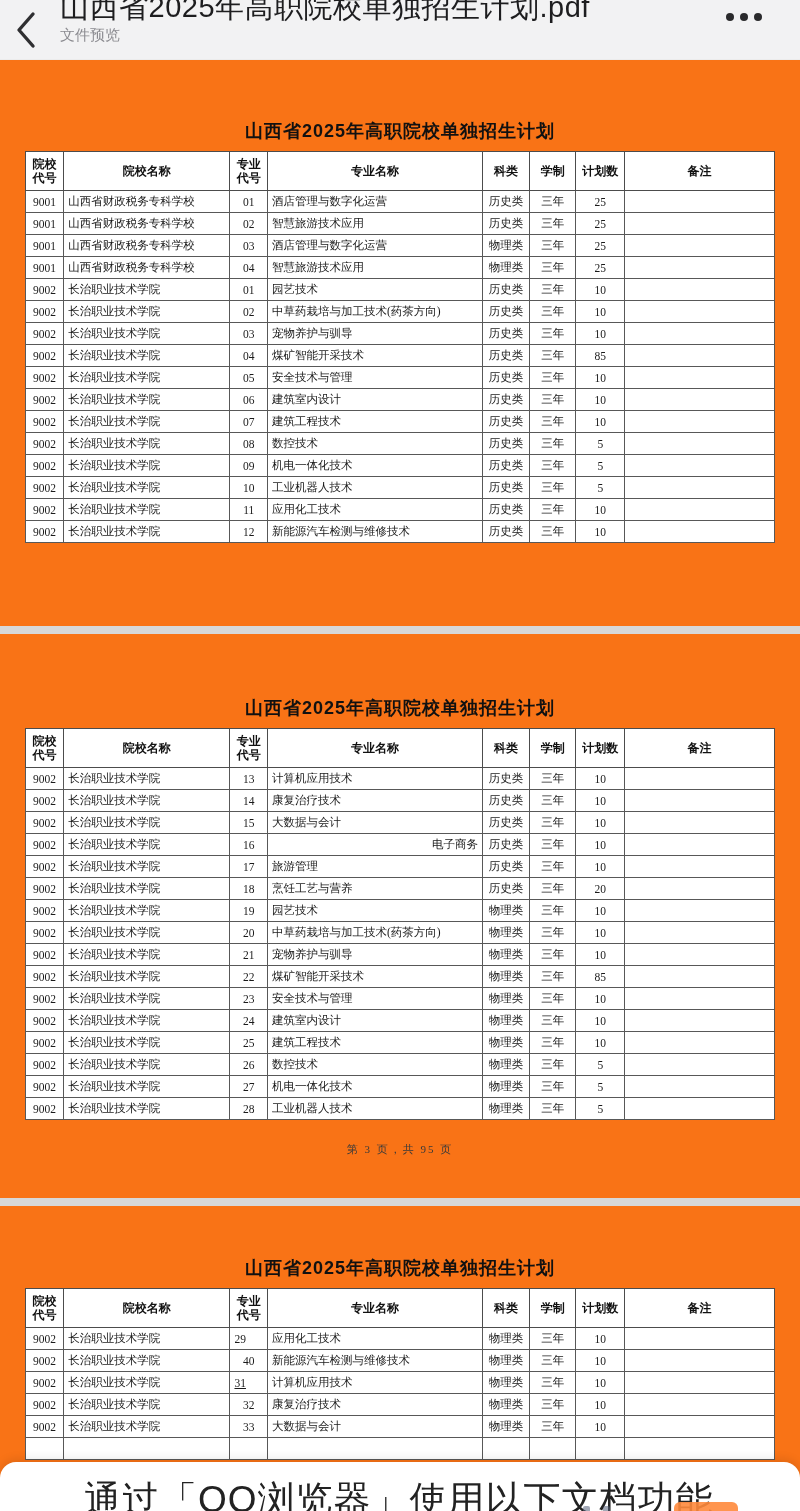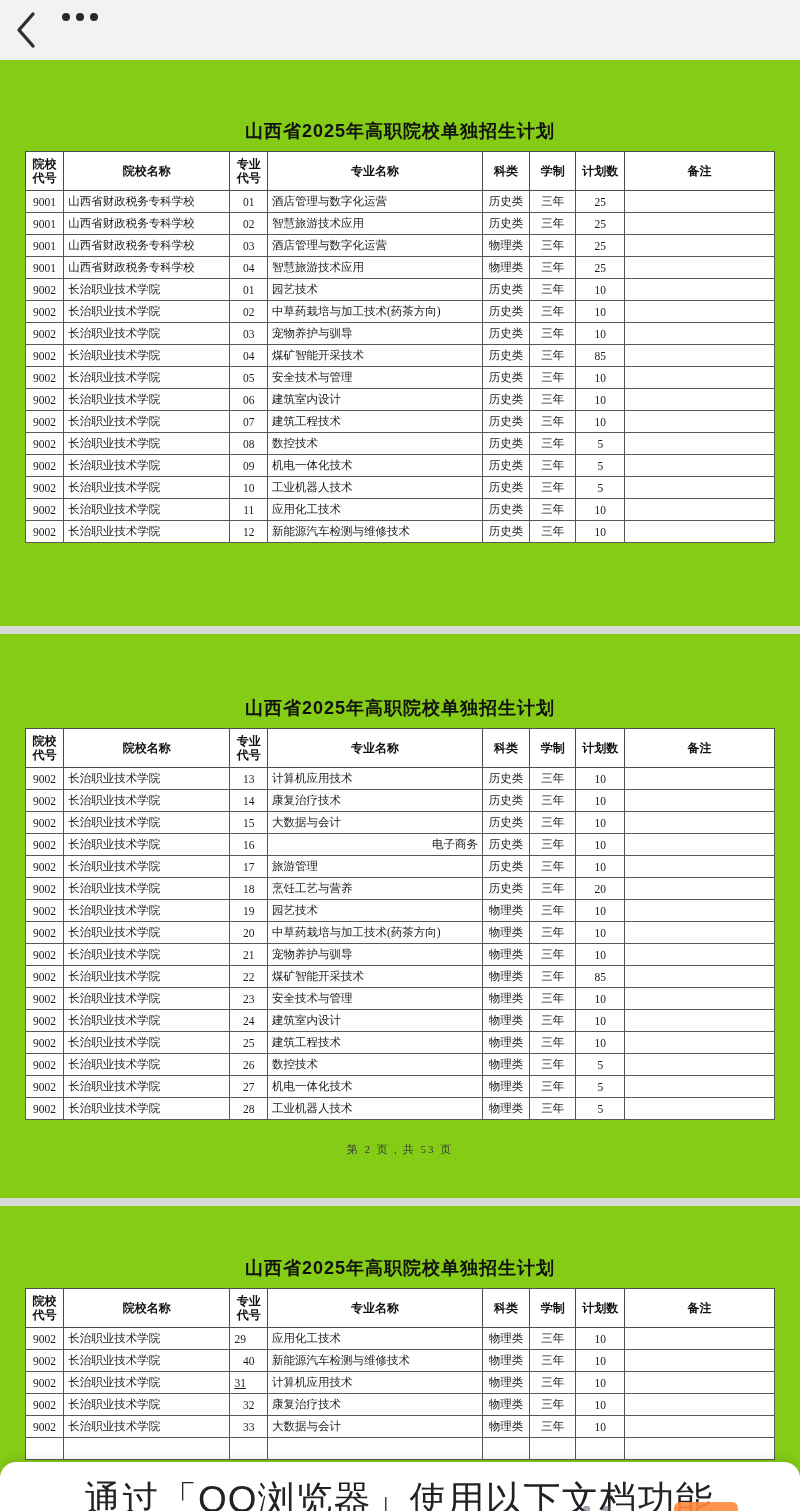--- a/index.html
+++ b/index.html
@@ -17,21 +17,21 @@
   .back-btn{width:52px;height:59px;display:flex;align-items:center;justify-content:center;flex:0 0 auto;}
   .titles{flex:1 1 auto;overflow:hidden;padding-left:8px;}
   .file-title{
     font-size:29px;line-height:34px;color:#1d1d1f;font-weight:500;
     margin-top:-10px;white-space:nowrap;letter-spacing:0.5px;
   }
   .file-subtitle{font-size:15px;color:#8b8b90;margin-top:2px;}
   .more-btn{flex:0 0 auto;display:flex;gap:6px;align-items:center;height:34px;padding:0 38px 0 10px;}
   .more-btn i{width:8px;height:8px;border-radius:50%;background:#2a2a2c;display:block;}
   
-  .pdf-page{background:#84cc16;overflow:hidden;position:relative;}
+  .pdf-page{background:#f97316;overflow:hidden;position:relative;}
   .page-sep{height:8px;background:#d8d8d8;}
   .doc-title{
     text-align:center;font-size:18px;font-weight:700;color:#111;
     font-family:"Liberation Sans","DejaVu Sans",sans-serif;letter-spacing:1px;
   }
   .plan-table{
     border-collapse:collapse;table-layout:fixed;
     width:750px;margin:8px auto 0 auto;
     font-family:"Liberation Serif","DejaVu Serif",serif;
     color:#1a1a1a;border:1.5px solid #2e2e2e;
@@ -71,20 +71,24 @@
   .sheet-dot{position:absolute;top:44px;width:7px;height:7px;border-radius:2px;background:#55607a;opacity:.55;}
 </style>
 </head>
 <body>
 
 <div class="appbar">
   <div class="back-btn">
     <svg width="22" height="40" viewBox="0 0 22 40">
       <polyline points="18,4 4,20 18,36" fill="none" stroke="#2f2f31" stroke-width="3.4" stroke-linecap="round" stroke-linejoin="round"></polyline>
     </svg>
+  </div>
+  <div class="titles">
+    <div class="file-title">山西省2025年高职院校单独招生计划.pdf</div>
+    <div class="file-subtitle">文件预览</div>
   </div>
   <div class="more-btn">
     <i></i>
       <i></i>
       <i></i>
   </div>
 </div>
 
 <div class="pdf-page" style="height:566px;">
   <div class="doc-title t-margin1">山西省2025年高职院校单独招生计划</div>
@@ -463,21 +467,21 @@
           <td style="text-align: left;">长治职业技术学院</td>
           <td style="text-align: center;">28</td>
           <td style="text-align: left;">工业机器人技术</td>
           <td style="text-align: center;">物理类</td>
           <td style="text-align: center;">三年</td>
           <td style="text-align: center;">5</td>
           <td style="text-align: center;"></td>
         </tr>
       </tbody>
     </table>
-  <div class="page-footer">第 2 页，共 53 页</div>
+  <div class="page-footer">第 3 页，共 95 页</div>
 </div>
 
 <div class="page-sep"></div>
 
 <div class="pdf-page" style="height:306px;">
   <div class="doc-title t-margin3">山西省2025年高职院校单独招生计划</div>
   <table class="plan-table">
       <colgroup>
         <col style="width: 5.1%;">
         <col style="width: 22.2%;">

